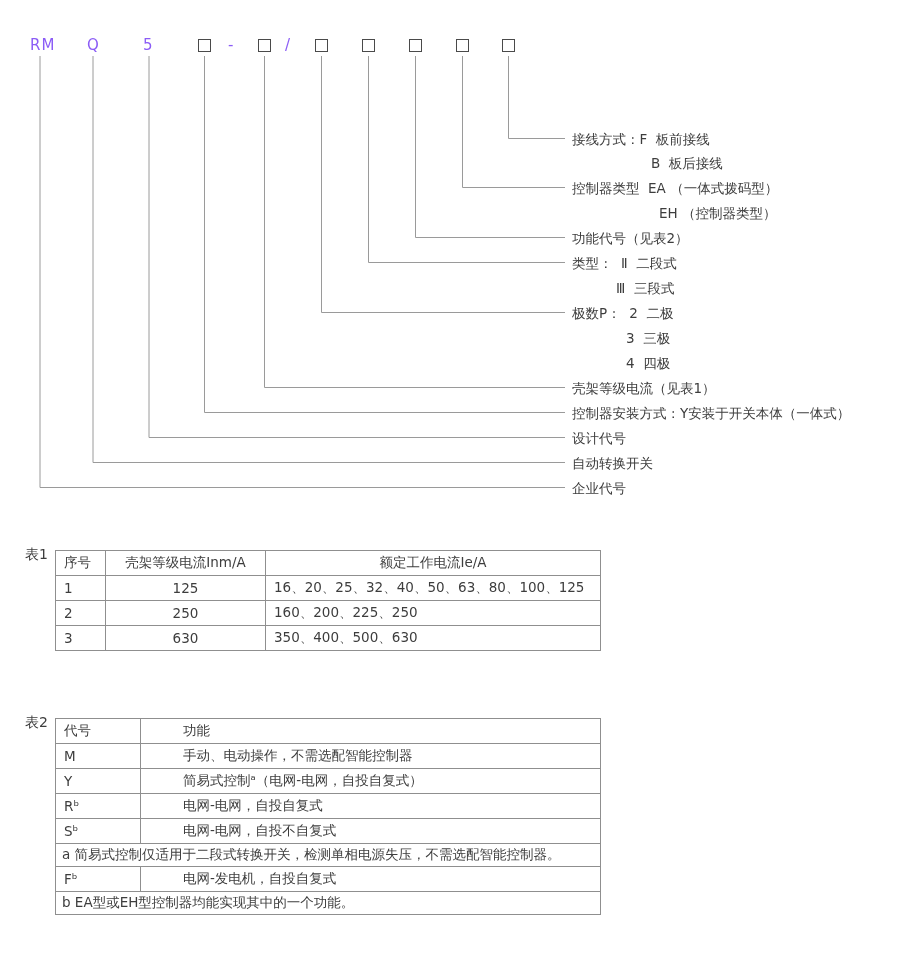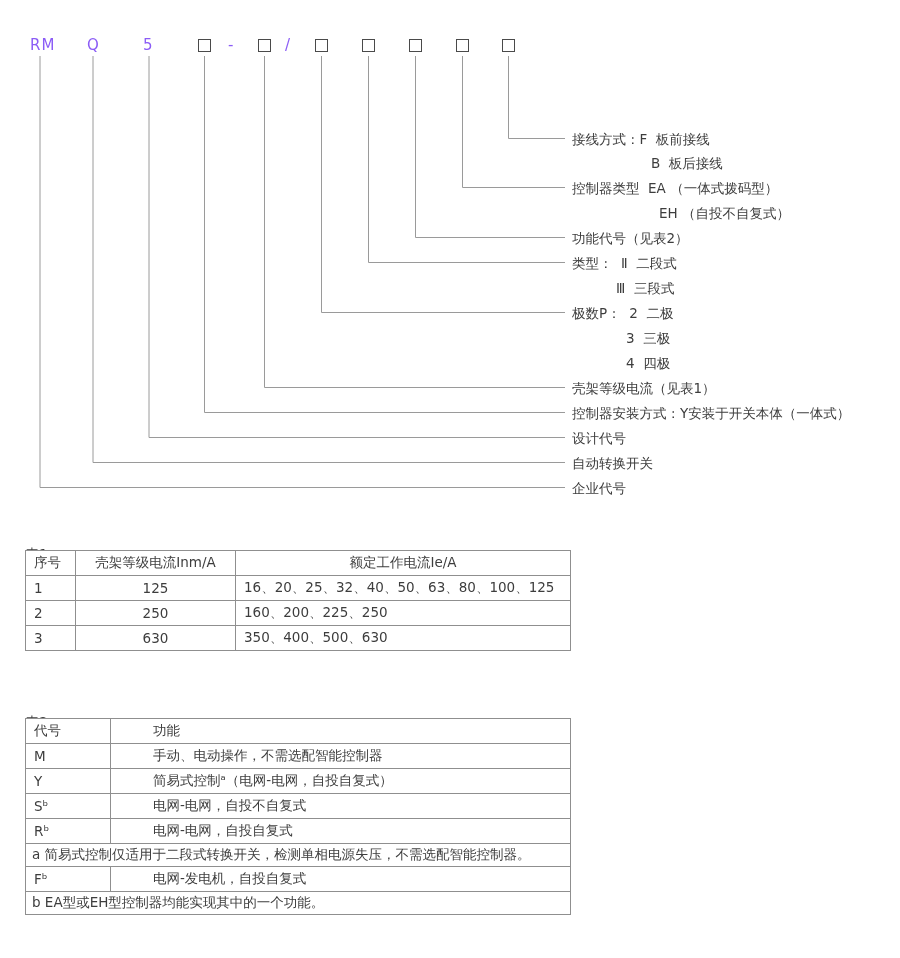--- a/index.html
+++ b/index.html
@@ -18,21 +18,21 @@
     border:1px solid #4a4a4a; background:#fff;
   }
   svg.lines { position:absolute; left:0; top:0; }
   .lbl {
     position:absolute; font-size:13.5px; line-height:18px;
     white-space:pre; color:#3d3d3d;
   }
   .tbl-caption { position:absolute; font-size:14px; color:#3d3d3d;margin-top:37px; }
   table.doc {
     position:absolute; border-collapse:collapse; width:546px;
-    table-layout:fixed; background:#fff;
+    table-layout:fixed; background:#fff;margin-left:30px;
   }
   table.doc td {
     border:1px solid #8f8f8f; font-size:13.5px; height:25px;
     padding:2px 8px; color:#3d3d3d; vertical-align:middle;
     overflow:hidden; white-space:nowrap;
   }
   td.ctr { text-align:center; }
   table.t2 td.fn-col { padding-left:42px; }
   table.doc td.note { padding-left:6px; height:23px; }
 </style>
@@ -65,21 +65,21 @@
   <span class="code-char" style="left:285px">/</span>
   <span class="code-box" style="left:315px"></span>
   <span class="code-box" style="left:362px"></span>
   <span class="code-box" style="left:409px"></span>
   <span class="code-box" style="left:456px"></span>
   <span class="code-box" style="left:502px"></span>
 
   <div class="lbl" style="left:572px; top:130px">接线方式：F  板前接线</div>
   <div class="lbl" style="left:651px; top:154px">B  板后接线</div>
   <div class="lbl" style="left:572px; top:179px">控制器类型  EA （一体式拨码型）</div>
-  <div class="lbl" style="left:659px; top:204px">EH （自投不自复式）</div>
+  <div class="lbl" style="left:659px; top:204px">EH （控制器类型）</div>
   <div class="lbl" style="left:572px; top:229px">功能代号（见表2）</div>
   <div class="lbl" style="left:572px; top:254px">类型：  Ⅱ  二段式</div>
   <div class="lbl" style="left:616px; top:279px">Ⅲ  三段式</div>
   <div class="lbl" style="left:572px; top:304px">极数P：  2  二极</div>
   <div class="lbl" style="left:626px; top:329px">3  三极</div>
   <div class="lbl" style="left:626px; top:354px">4  四极</div>
   <div class="lbl" style="left:572px; top:379px">壳架等级电流（见表1）</div>
   <div class="lbl" style="left:572px; top:404px">控制器安装方式：Y安装于开关本体（一体式）</div>
   <div class="lbl" style="left:572px; top:429px">设计代号</div>
   <div class="lbl" style="left:572px; top:454px">自动转换开关</div>
@@ -129,26 +129,26 @@
       </tr>
       <tr>
         <td>M</td>
         <td class="fn-col">手动、电动操作，不需选配智能控制器</td>
       </tr>
       <tr>
         <td>Y</td>
         <td class="fn-col">简易式控制ᵃ（电网-电网，自投自复式）</td>
       </tr>
       <tr>
+        <td>Rᵇ</td>
+        <td class="fn-col">电网-电网，自投自复式</td>
+      </tr>
+      <tr>
         <td>Sᵇ</td>
         <td class="fn-col">电网-电网，自投不自复式</td>
-      </tr>
-      <tr>
-        <td>Rᵇ</td>
-        <td class="fn-col">电网-电网，自投自复式</td>
       </tr>
       <tr>
         <td class="note" colspan="2">a 简易式控制仅适用于二段式转换开关，检测单相电源失压，不需选配智能控制器。</td>
       </tr>
       <tr>
         <td>Fᵇ</td>
         <td class="fn-col">电网-发电机，自投自复式</td>
       </tr>
       <tr>
         <td class="note" colspan="2">b EA型或EH型控制器均能实现其中的一个功能。</td>

